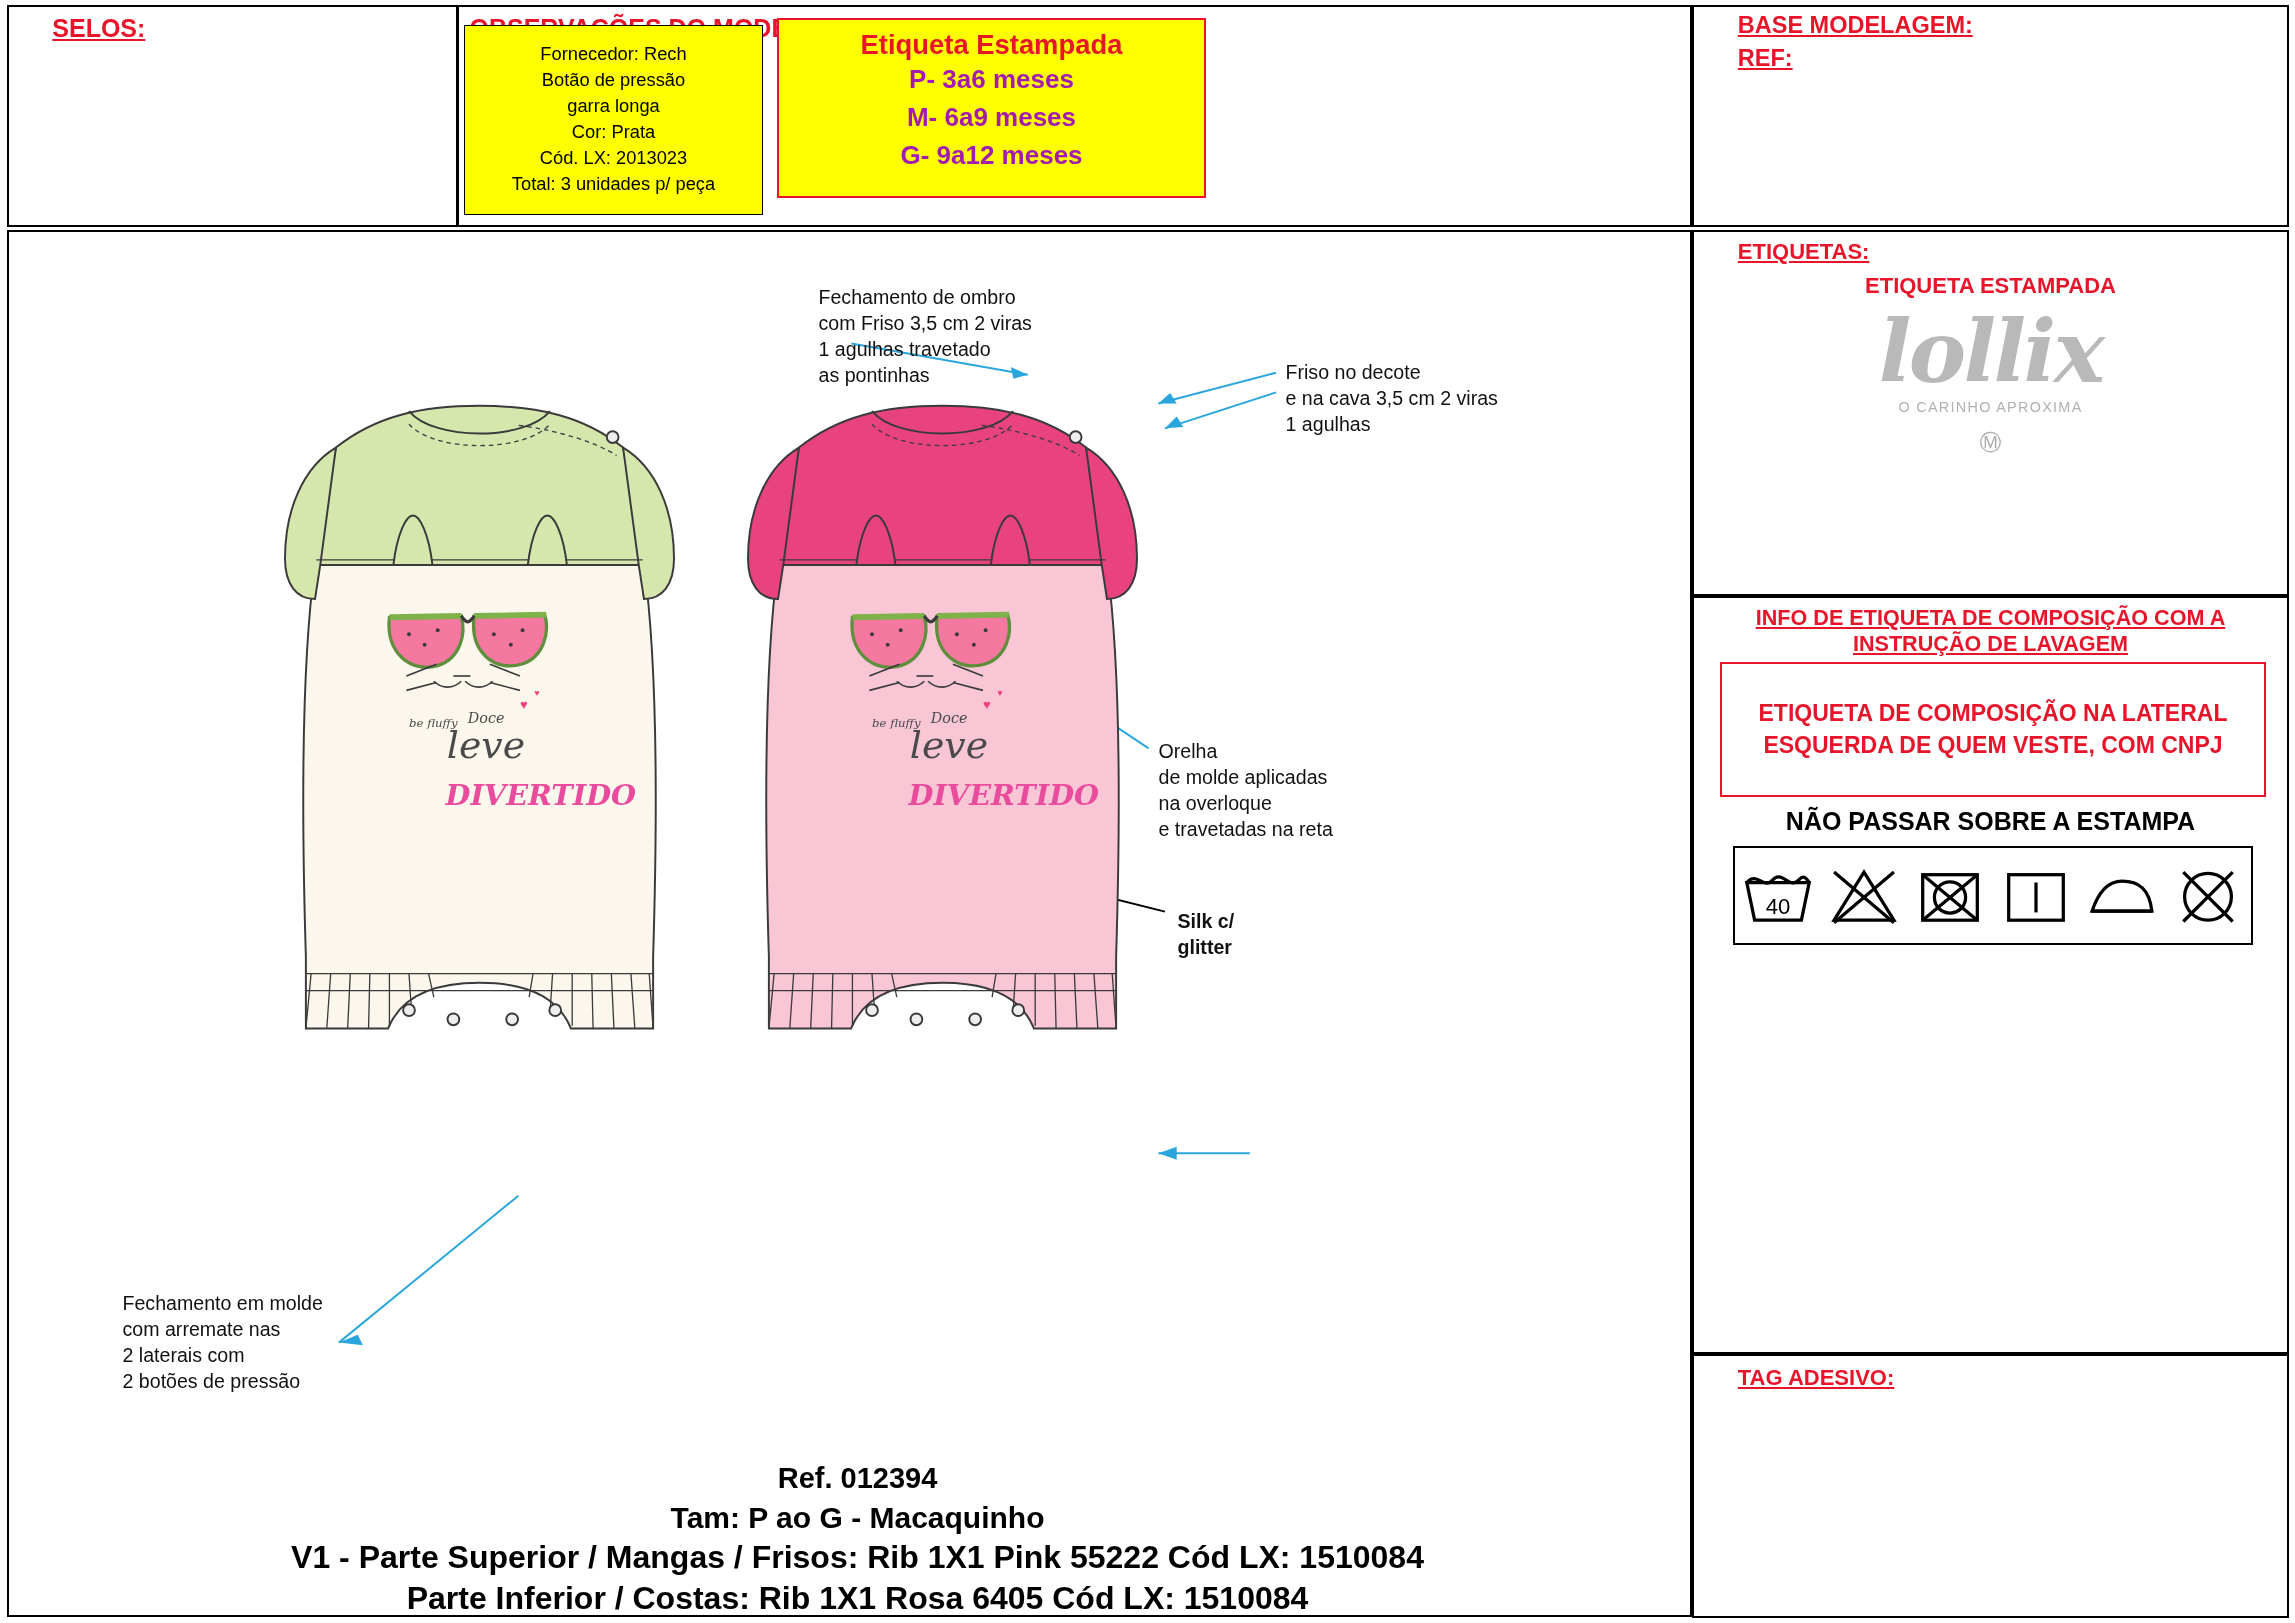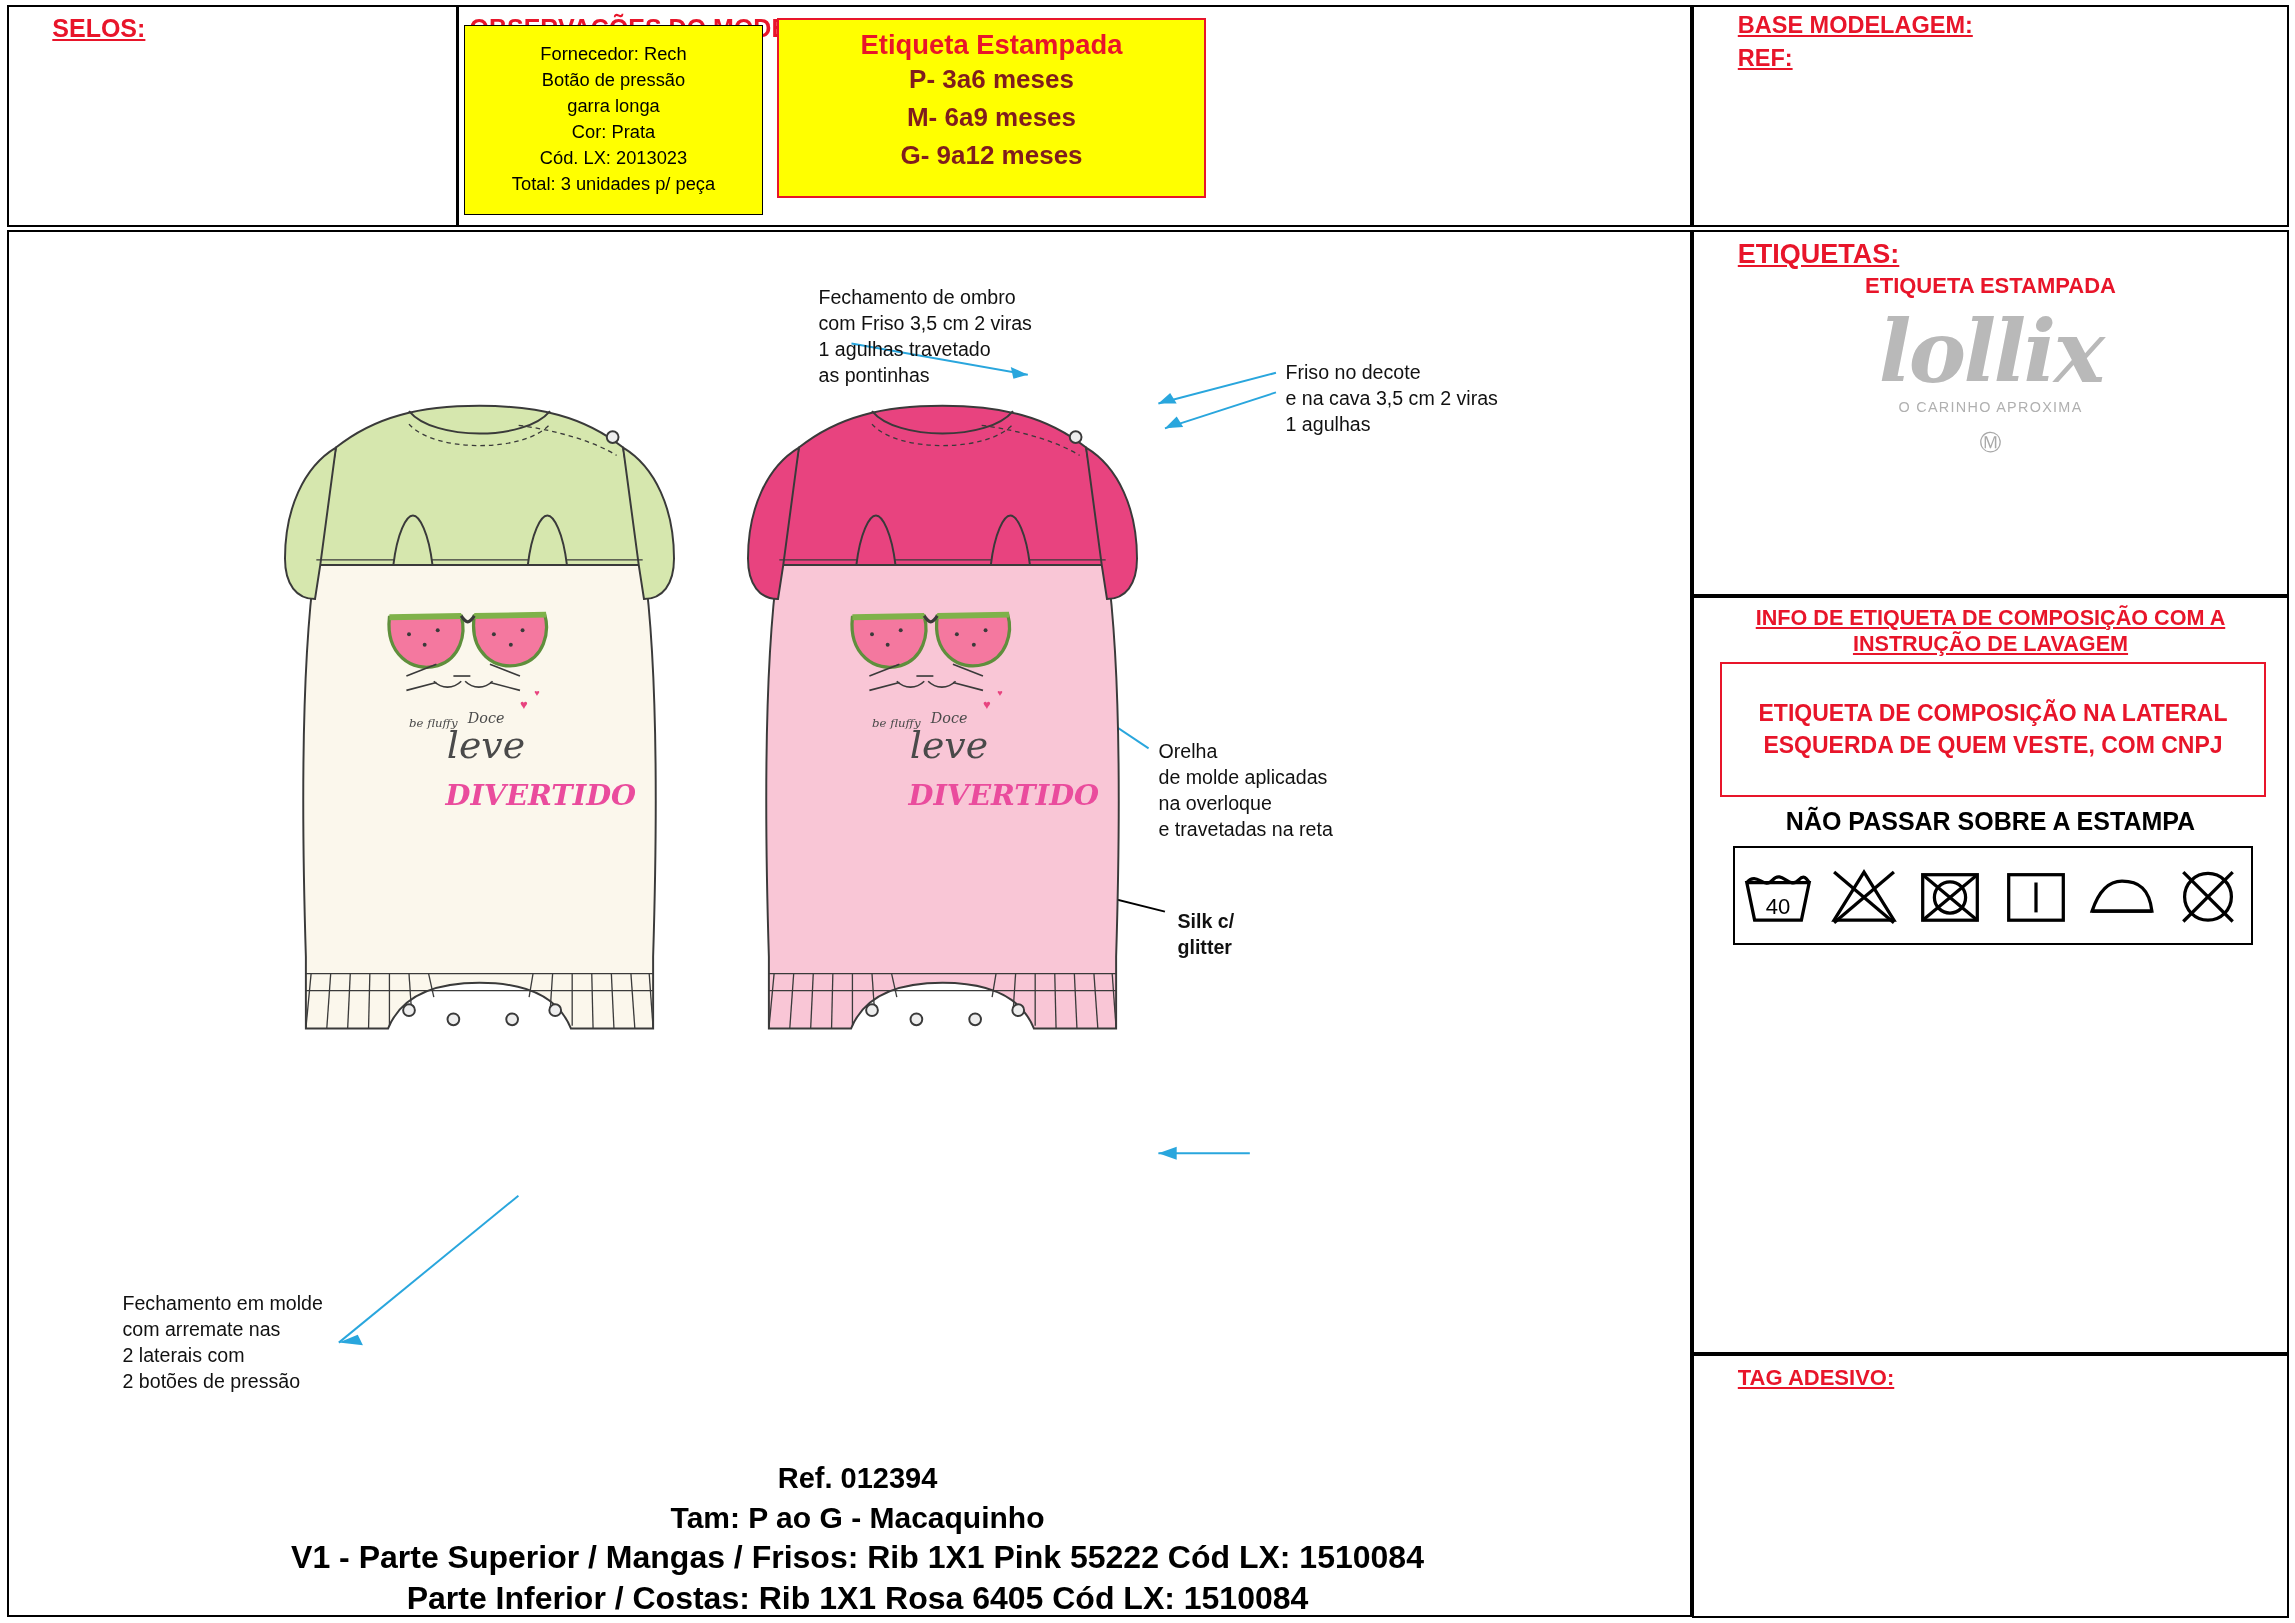--- a/index.html
+++ b/index.html
@@ -18,32 +18,32 @@
   #selos-box{left:6.5px;top:5.2px;width:451px;height:222px;}
   #selos-label{position:absolute;left:11.8px;top:6.5px;font-size:25px;font-weight:bold;}
   #obs-box{left:457px;top:5.2px;width:1235px;height:222px;}
   #obs-label{position:absolute;left:10.5px;top:6.5px;font-size:25px;font-weight:bold;}
 
   #fornecedor-box{position:absolute;left:464px;top:25px;width:297px;height:173px;background:#ffff00;border:1.3px solid #000;}
   #fornecedor-box .ln{font-size:18.3px;text-align:center;line-height:1.42;}
 
   #etq-estampada-box{position:absolute;left:777px;top:18.3px;width:425px;height:176px;background:#ffff00;border:2.6px solid #e8152a;}
   #etq-estampada-box .hd{font-size:27.4px;font-weight:bold;color:#e8152a;text-align:center;margin-top:9.1px;}
-  #etq-estampada-box .sz{font-size:26px;font-weight:bold;color:#7f1d1d;text-align:center;line-height:1.45;}
+  #etq-estampada-box .sz{font-size:26px;font-weight:bold;color:#a21caf;text-align:center;line-height:1.45;}
 
   #base-box{left:1692px;top:5.2px;width:597px;height:222px;}
   #base-l1{position:absolute;left:11.8px;top:5.2px;font-size:23.5px;font-weight:bold;}
   #base-l2{position:absolute;left:11.8px;top:38px;font-size:23.5px;font-weight:bold;}
 
   
   #draw-box{left:6.5px;top:230px;width:1685px;height:1387px;}
 
   
   #etiquetas-box{left:1692px;top:230px;width:597px;height:366px;}
-  #etiquetas-label{position:absolute;left:11.8px;top:6.5px;font-size:27px;font-weight:bold;}
+  #etiquetas-label{position:absolute;left:11.8px;top:6.5px;font-size:22px;font-weight:bold;}
   #etq-est-title{position:absolute;left:0;right:0;top:41px;font-size:22px;font-weight:bold;color:#e8152a;text-align:center;}
   #lollix{position:absolute;left:0;right:0;top:69px;text-align:center;font-family:"DejaVu Serif",serif;font-size:86px;font-weight:bold;color:#b9b9b9;font-style:italic;letter-spacing:-2.6px;}
   #lollix-sub{position:absolute;left:0;right:0;top:167px;text-align:center;font-size:14.4px;color:#b0b0b0;letter-spacing:1.3px;}
   #lollix-m{position:absolute;left:0;right:0;top:196px;text-align:center;font-size:22px;color:#a8a8a8;}
 
   #info-box{left:1692px;top:596px;width:597px;height:758px;}
   #info-title{position:absolute;left:6.5px;right:6.5px;top:6.5px;font-size:21.6px;font-weight:bold;color:#e8152a;text-align:center;line-height:1.25;text-decoration:underline;}
   #comp-box{position:absolute;left:26px;top:64px;width:542px;height:131px;border:2.6px solid #e8152a;display:flex;align-items:center;justify-content:center;}
   #comp-box .t{font-size:23px;font-weight:bold;color:#e8152a;text-align:center;line-height:1.35;}
   #nao-passar{position:absolute;left:0;right:0;top:209px;text-align:center;font-size:25px;font-weight:bold;}

